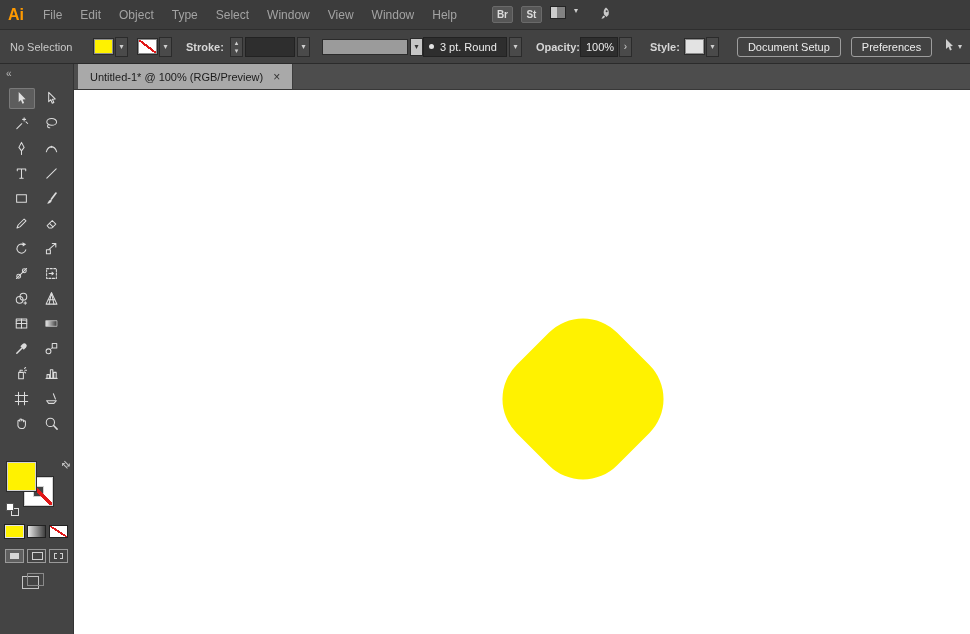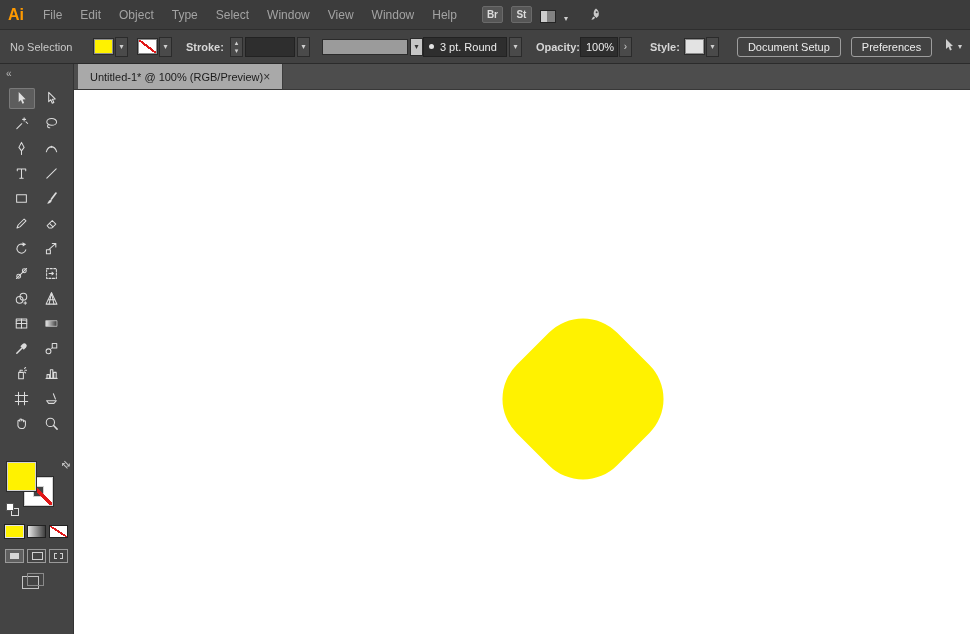--- a/index.html
+++ b/index.html
@@ -3,21 +3,21 @@
 <meta charset="utf-8">
 <style>
   * { margin:0; padding:0; box-sizing:border-box; }
   html,body { width:970px; height:634px; overflow:hidden; }
   body { position:relative; background:#3c3c3c; font-family:"Liberation Sans", sans-serif; -webkit-font-smoothing:antialiased; }
 
   
   .menubar { position:absolute; top:0; left:0; width:970px; height:30px; background:#3c3c3c; display:flex; align-items:center; border-bottom:1px solid #2e2e2e; }
   .logo { color:#ff9a00; font-weight:bold; font-size:16px; padding:0 10px 0 8px; }
   .menu-item { color:#a3a3a3; font-size:12px; padding:0 9px; height:30px; line-height:30px; cursor:default; }
-  .mb-right { display:flex; align-items:flex-end; gap:8px; margin-left:16px; }
+  .mb-right { display:flex; align-items:flex-start; gap:8px; margin-left:26px; }
   .badge { width:21px; height:17px; background:#565656; border:1px solid #6a6a6a; border-radius:2px; color:#dcdcdc; font-size:10px; font-weight:bold; display:flex; align-items:center; justify-content:center; }
   .ws-icon { width:16px; height:13px; border:1px solid #242424; background:linear-gradient(to right,#cdcdcd 42%, #828282 42%); }
   .caret { color:#cfcfcf; font-size:8px; }
   .rocket { margin-left:12px; display:flex; align-items:center; }
 
   
   .controlbar { position:absolute; top:30px; left:0; width:970px; height:34px; background:#424242; border-bottom:1px solid #2b2b2b; display:flex; align-items:center; }
   .cb-status { color:#c9c9c9; font-size:11px; margin-left:10px; width:72px; }
   .cb-group { display:flex; align-items:center; }
   .cb-label { color:#d6d6d6; font-size:11px; font-weight:bold; }
@@ -29,21 +29,21 @@
   .cb-input { height:20px; background:#2e2e2e; border:1px solid #222; color:#ececec; font-size:11px; display:flex; align-items:center; padding:0 5px; }
   .profile-sel { width:86px; height:16px; background:#9b9b9b; border:1px solid #2b2b2b; }
   .caret-box.light { background:#c6c6c6; color:#333; height:18px; }
   .brush-dot { width:5px; height:5px; border-radius:50%; background:#e2e2e2; display:inline-block; margin-right:6px; }
   .chev-box { width:13px; height:20px; background:#4a4a4a; border:1px solid #2b2b2b; display:flex; align-items:center; justify-content:center; color:#cfcfcf; font-size:10px; margin-left:1px; }
   .cb-button { height:20px; padding:0 10px; border:1px solid #9d9d9d; border-radius:3px; color:#ececec; font-size:11px; font-weight:normal; display:flex; align-items:center; background:transparent; cursor:default; }
   .cb-right { margin-left:auto; margin-right:8px; display:flex; align-items:center; gap:2px; }
 
   
   .tabstrip { position:absolute; top:64px; left:74px; width:896px; height:26px; background:#4d4d4d; border-bottom:1px solid #383838; display:flex; align-items:stretch; }
-  .doc-tab { display:flex; align-items:center; background:#a9a9a9; color:#1b1b1b; font-size:11px; padding:0 12px; margin-left:4px; border-right:1px solid #3c3c3c; }
+  .doc-tab { display:flex; align-items:center; gap:10px; background:#a9a9a9; color:#1b1b1b; font-size:11px; padding:0 12px; margin-left:4px; border-right:1px solid #3c3c3c; }
   .tab-close { font-size:12px; color:#333; line-height:1; }
 
   
   .sidebar { position:absolute; top:64px; left:0; width:74px; height:570px; background:#444; border-right:1px solid #333; }
   .collapse { height:22px; padding:4px 0 0 6px; color:#b8b8b8; font-size:10px; letter-spacing:-1px; }
   #tools-grid { display:grid; grid-template-columns:1fr 1fr; padding:2px 7px 0; row-gap:4px; justify-items:center; }
   .tool { width:26px; height:21px; display:flex; align-items:center; justify-content:center; border-radius:2px; }
   .tool.active { background:#5d5d5d; box-shadow:inset 0 0 0 1px #7a7a7a; }
 
   .swatch-area { position:absolute; top:398px; left:5px; width:64px; height:60px; }

